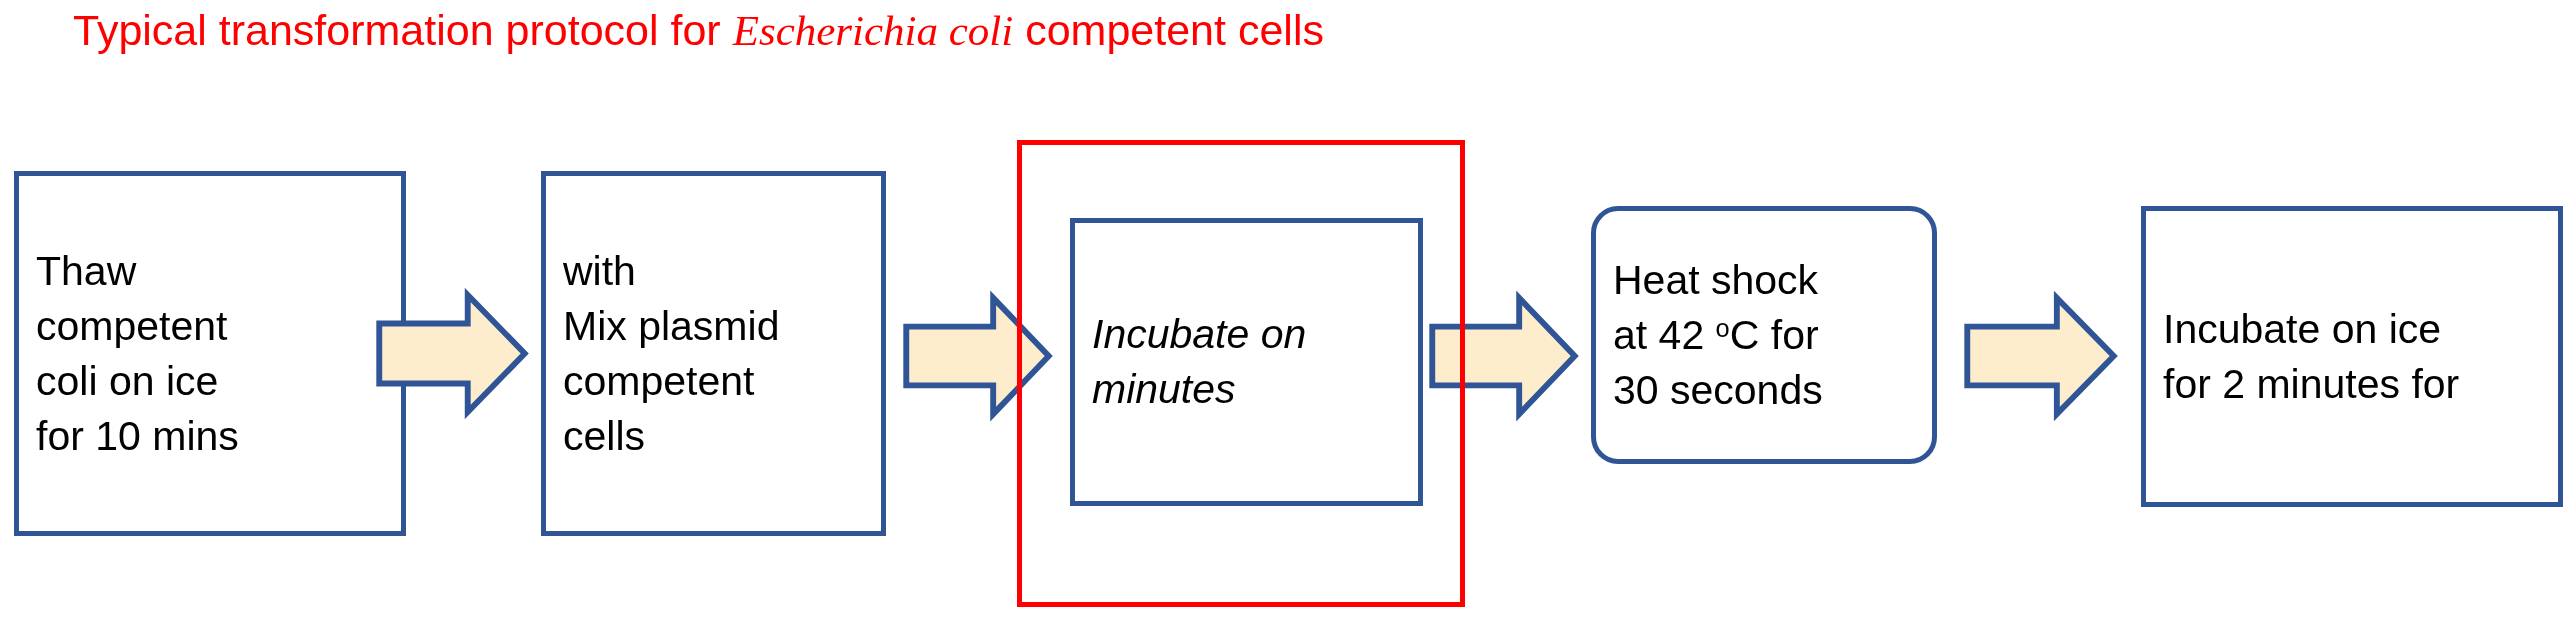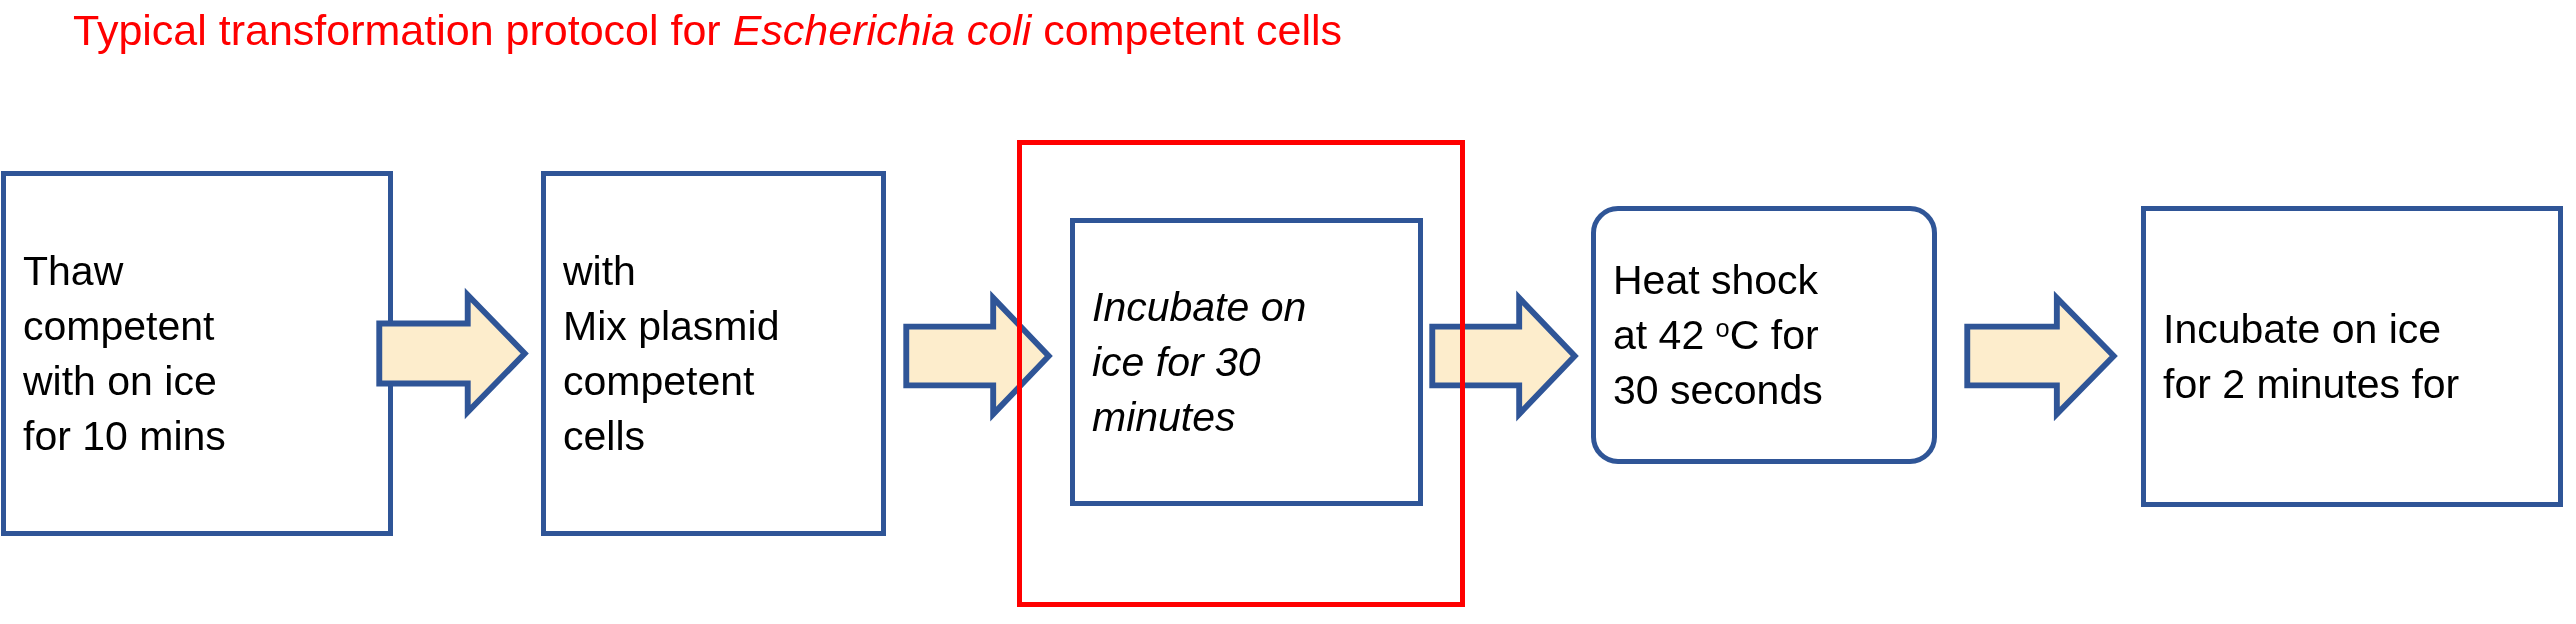--- a/index.html
+++ b/index.html
@@ -27,20 +27,21 @@
     left: 73px;
     top: 5.2px;
     font-size: 43px;
     line-height: 51px;
     color: #FF0000;
     white-space: nowrap;
     letter-spacing: 0px;
   }
   .title .sci {
     font-style: italic;
+    font-family: Liberation Serif, serif;
   }
 
   
   .highlight-box {
     position: absolute;
     left: 1017px;
     top: 140px;
     width: 448px;
     height: 467px;
     border: 5.9px solid #FF0000;
@@ -93,25 +94,25 @@
 </style>
 </head>
 <body>
 
 <div id="canvas">
 
   <div class="title">
     <span>Typical transformation protocol for </span><span class="sci">Escherichia coli</span><span> competent cells</span>
   </div>
 
-  <div class="step-box" style="left:1px; top:171px; width:392px; height:365px;">
+  <div class="step-box" style="left:14px; top:171px; width:392px; height:365px;">
     <div class="step-text">
       <div>Thaw</div>
       <div>competent</div>
-      <div>with on ice</div>
+      <div>coli on ice</div>
       <div>for 10 mins</div>
     </div>
   </div>
 
   <div class="arrow" style="left:376px; top:291px; width:152px; height:125px;">
     <svg viewBox="0 0 232 192" preserveAspectRatio="none">
       <polygon points="5,50 140,50 140,6 227,96 140,186 140,142 5,142" fill="#FDEDCC" stroke="#2F5597" stroke-width="9" stroke-linejoin="miter"></polygon>
     </svg>
   </div>
 
@@ -126,21 +127,20 @@
 
   <div class="arrow" style="left:903px; top:294px; width:149px; height:124px;">
     <svg viewBox="0 0 228 190" preserveAspectRatio="none">
       <polygon points="5,50 138,50 138,6 223,95 138,184 138,140 5,140" fill="#FDEDCC" stroke="#2F5597" stroke-width="9" stroke-linejoin="miter"></polygon>
     </svg>
   </div>
 
   <div class="step-box emphasis" style="left:1070px; top:218px; width:353px; height:288px;font-style:italic;">
     <div class="step-text">
       <div>Incubate on</div>
-      <div>ice for 30</div>
       <div>minutes</div>
     </div>
   </div>
 
   <div class="highlight-box"></div>
 
   <div class="arrow" style="left:1429px; top:294px; width:149px; height:124px;">
     <svg viewBox="0 0 228 190" preserveAspectRatio="none">
       <polygon points="5,50 138,50 138,6 223,95 138,184 138,140 5,140" fill="#FDEDCC" stroke="#2F5597" stroke-width="9" stroke-linejoin="miter"></polygon>
     </svg>

